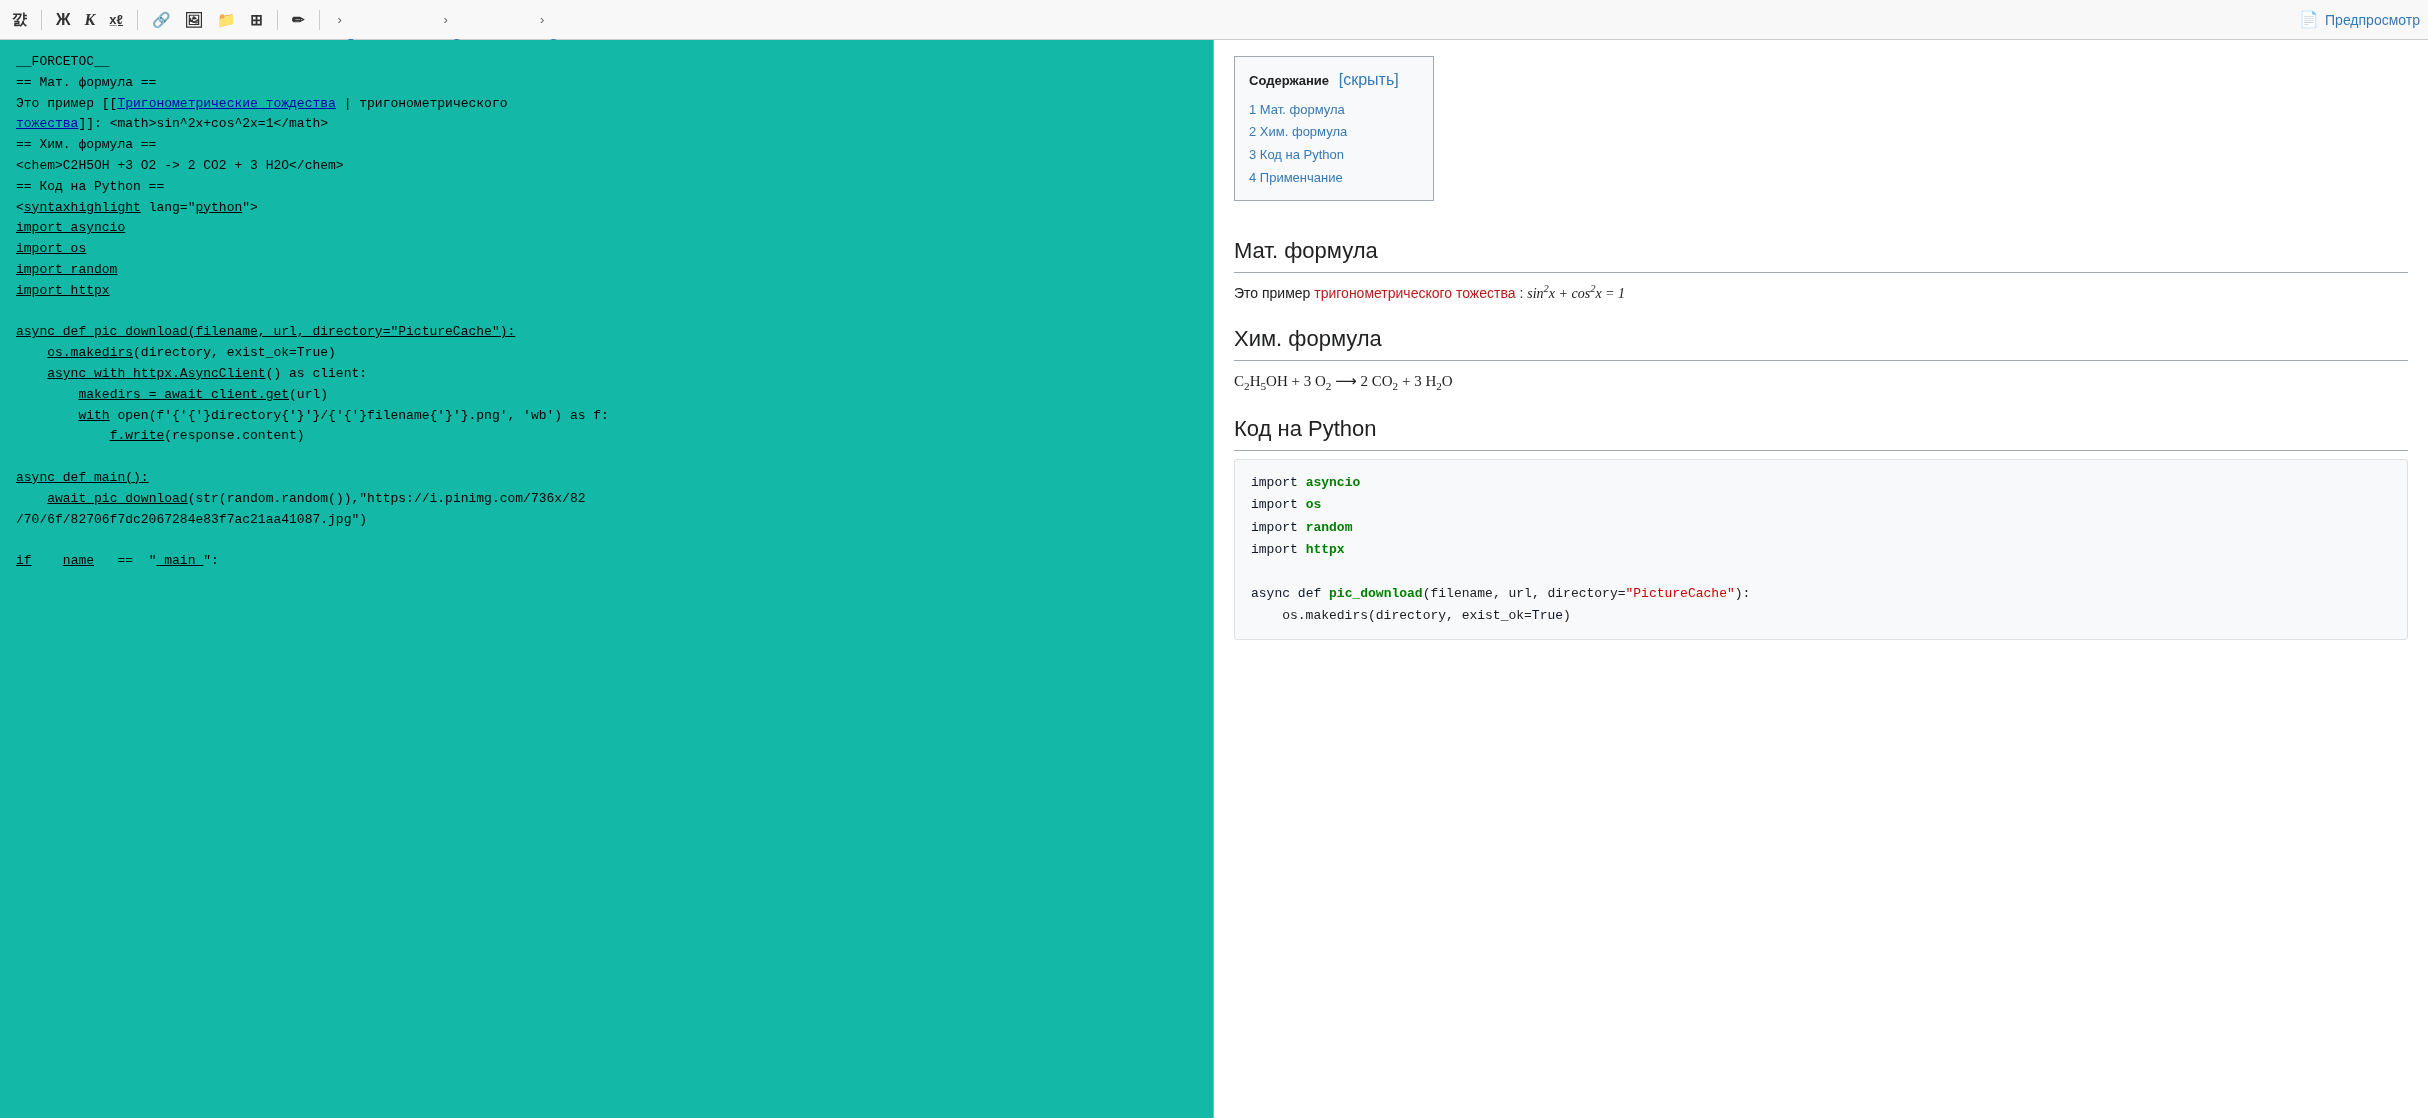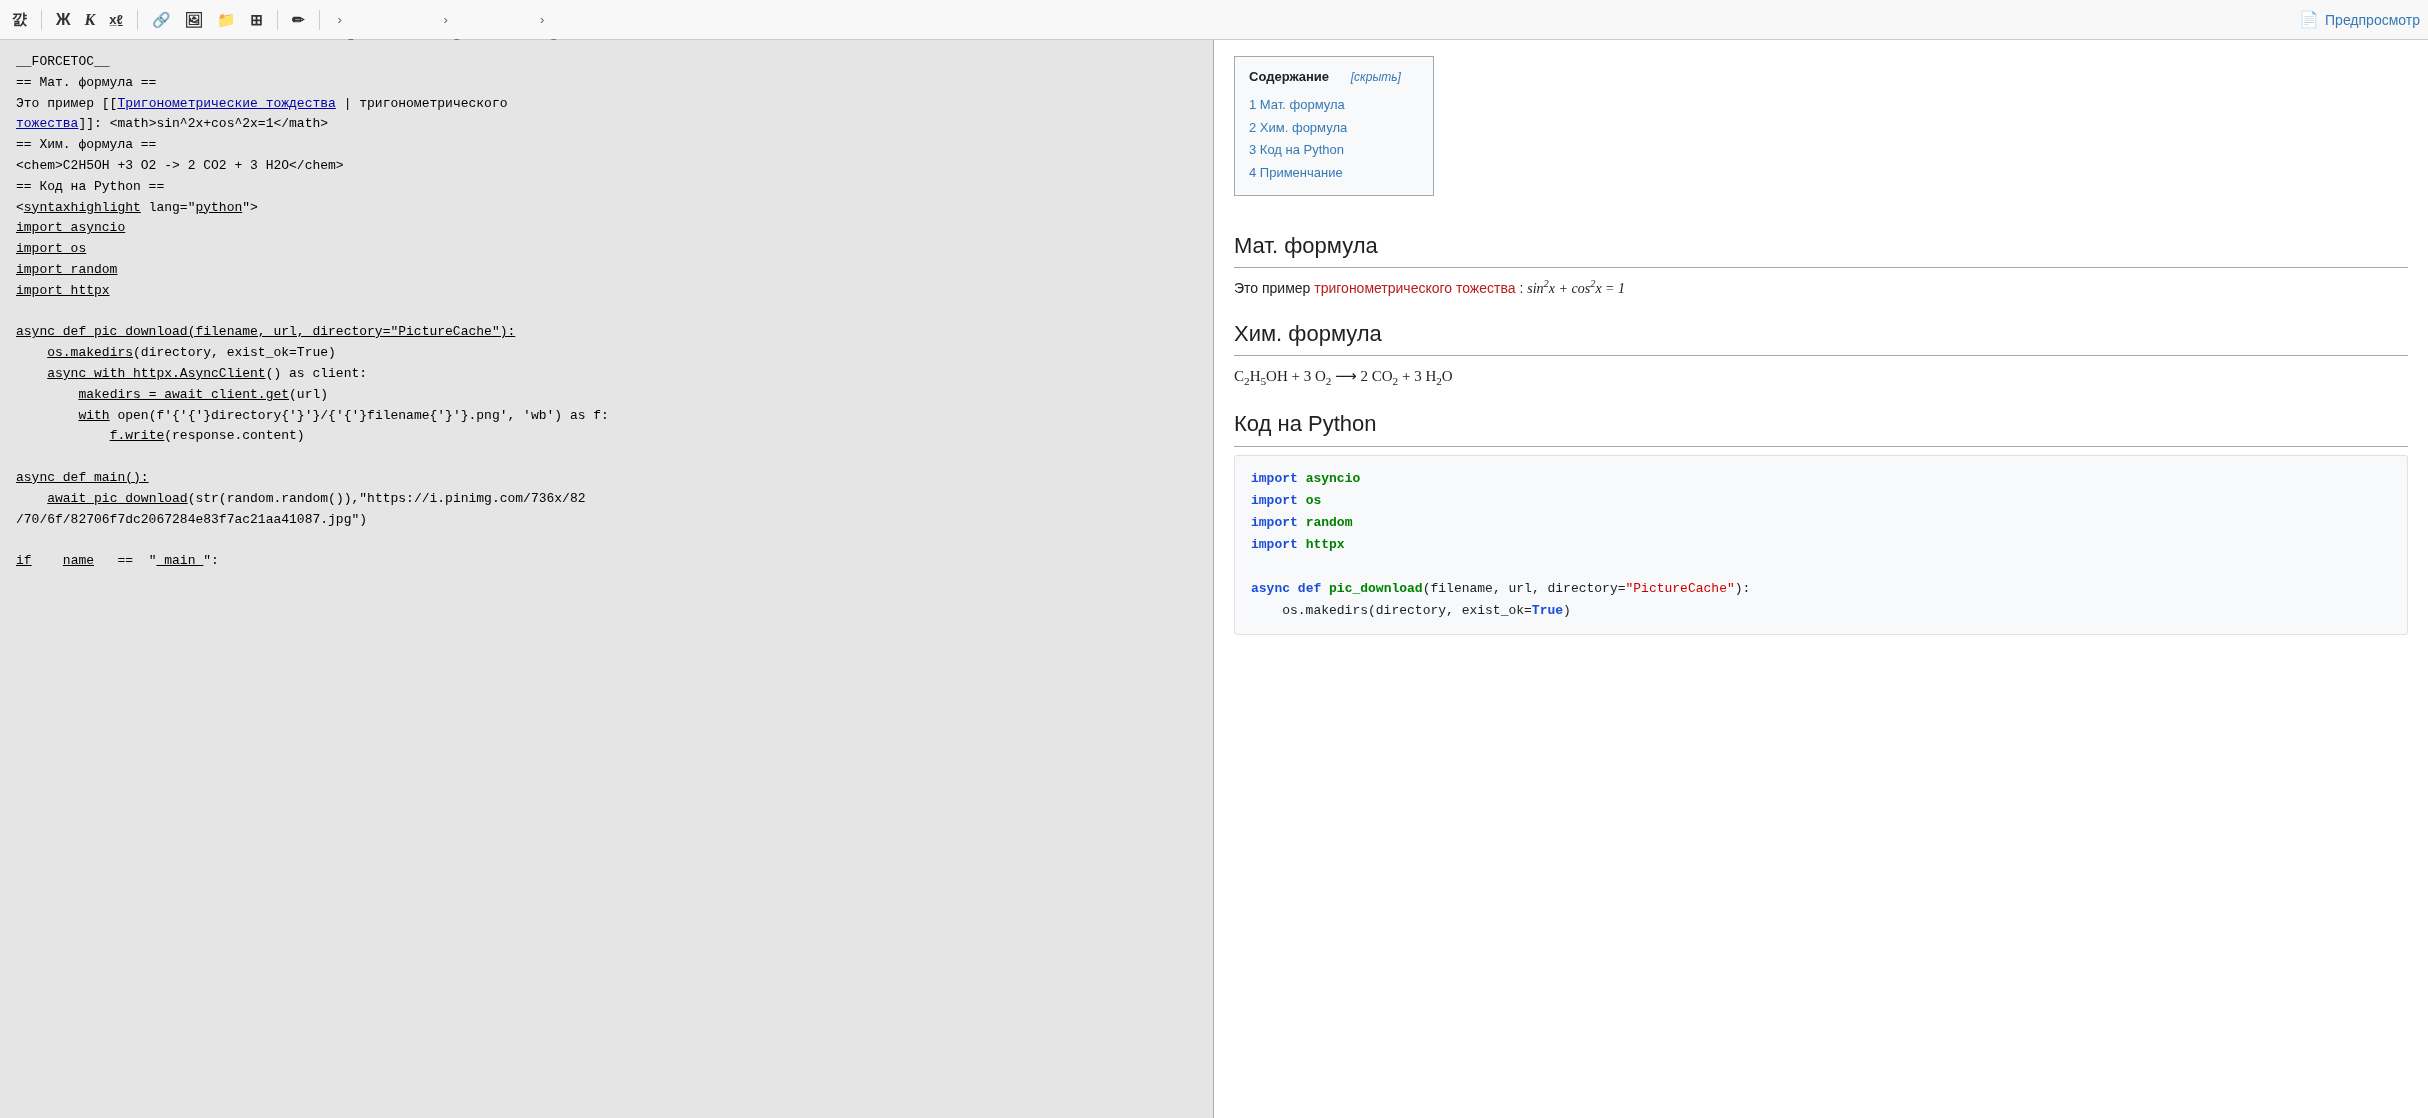--- a/index.html
+++ b/index.html
@@ -53,21 +53,21 @@
       display: flex;
       height: calc(100vh - 40px);
     }
 
     
     .editor-panel {
       width: 50%;
       border-right: 1px solid #aaa;
       overflow-y: auto;
       padding: 12px 16px;
-      background: #e5e5e5;
+      background: #14b8a6;
       font-family: 'Courier New', Courier, monospace;
       font-size: 13px;
       line-height: 1.6;
       color: #000;
     }
     .editor-panel .code-line {
       white-space: pre-wrap;
       word-break: break-all;
     }
     .editor-panel .underline { text-decoration: underline; }
@@ -92,24 +92,23 @@
       min-width: 200px;
       margin-bottom: 16px;
     }
     .toc-title {
       font-weight: bold;
       font-size: 13px;
     }
     .toc-title .toc-hide {
       font-weight: normal;
       color: #3679b5;
-      font-size: 12px;
-      margin-left: 18px;
-      cursor: pointer;
-      font-style: italic;
+      font-size: 16px;
+      margin-left: 6px;
+      cursor: pointer;
     }
     .toc-items { margin-top: 6px; }
     .toc-item {
       color: #3679b5;
       cursor: pointer;
       font-size: 13px;
       padding: 1px 0;
     }
 
     
@@ -140,21 +139,21 @@
     .code-block {
       background: #f8f9fa;
       border: 1px solid #e0e0e0;
       border-radius: 3px;
       padding: 12px 16px;
       font-family: 'Courier New', Courier, monospace;
       font-size: 13px;
       line-height: 1.7;
       margin: 8px 0;
     }
-    .kw { color: #1d4ed8; font-weight: bold; }
+    .kw { color: #0f172a; font-weight: normal; }
     .func { color: #008000; font-weight: bold; }
     .default { color: #c00; }
 
     
     ::-webkit-scrollbar { width: 8px; height: 8px; }
     ::-webkit-scrollbar-track { background: #f0f0f0; }
     ::-webkit-scrollbar-thumb { background: #bbb; border-radius: 4px; }
 
     
     .ed-normal { color: #000; }

